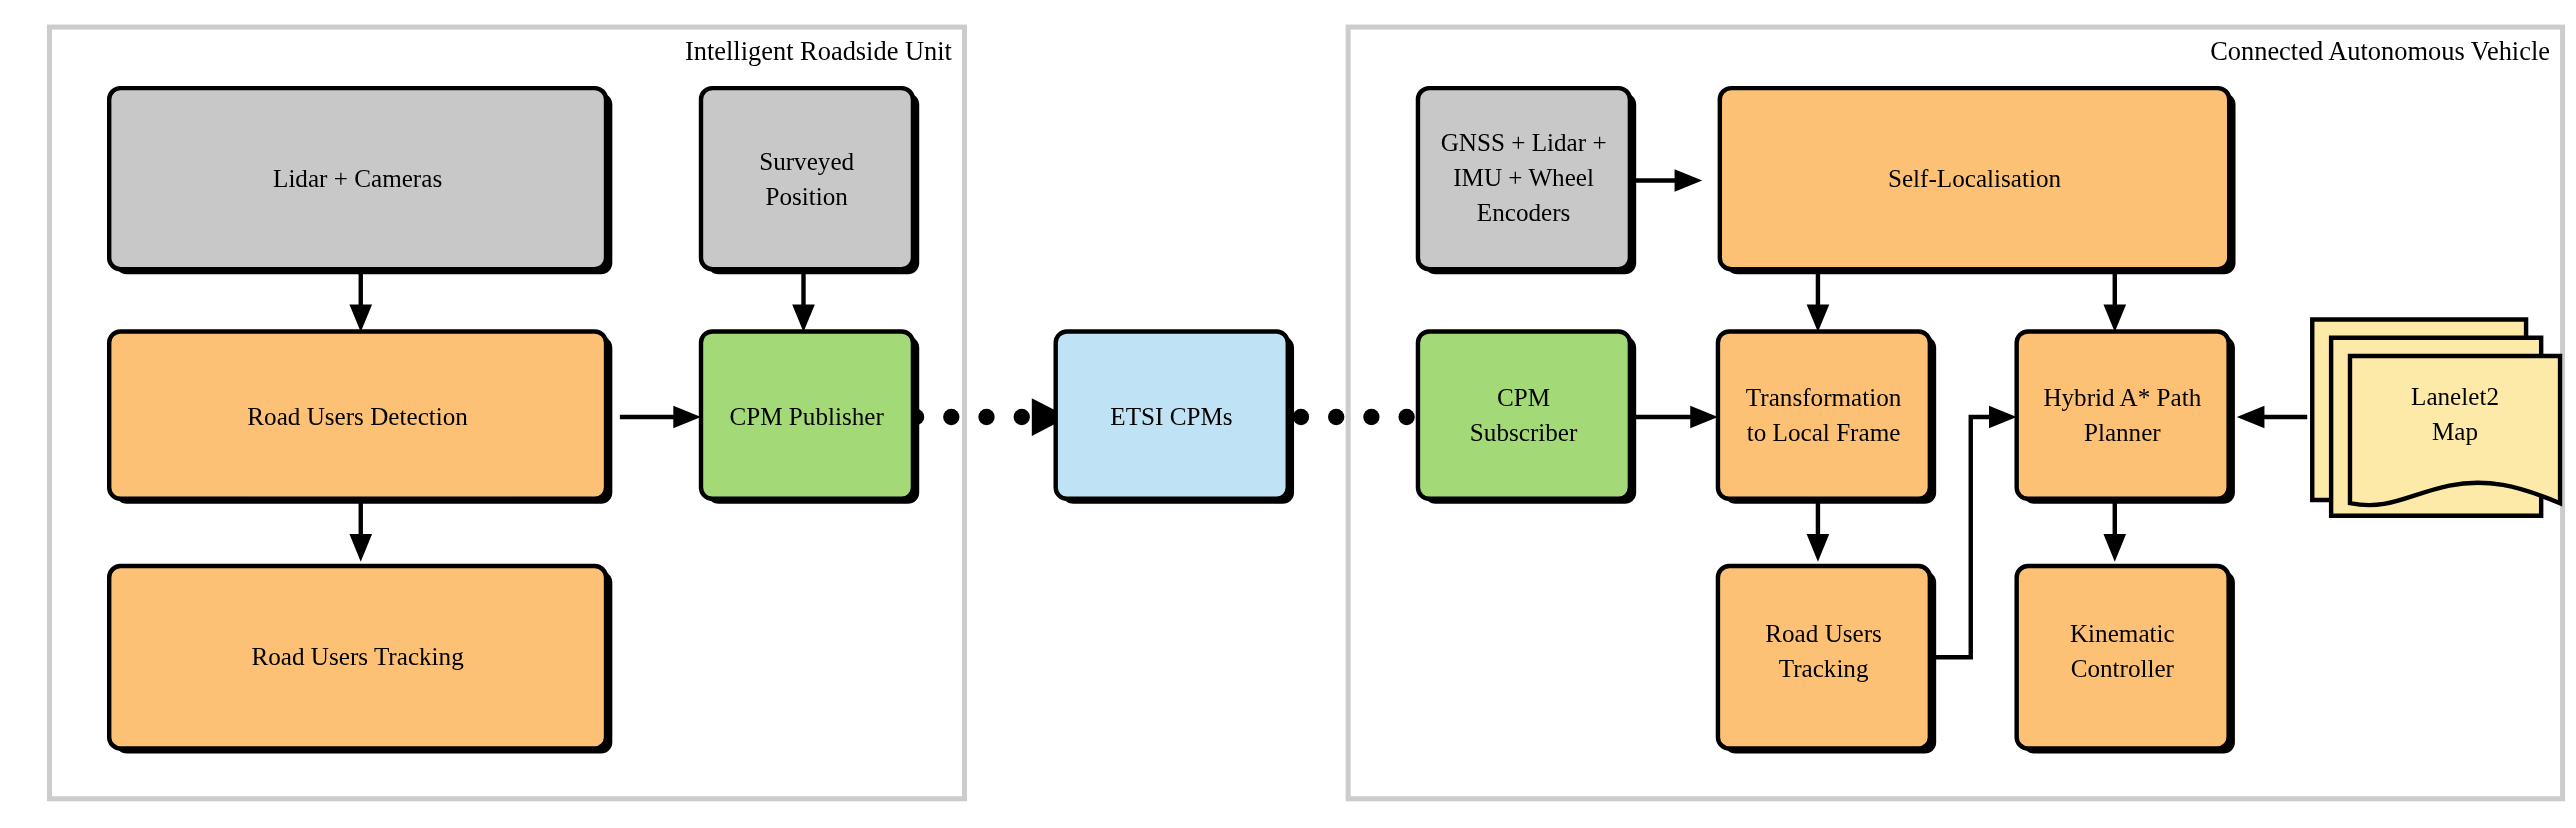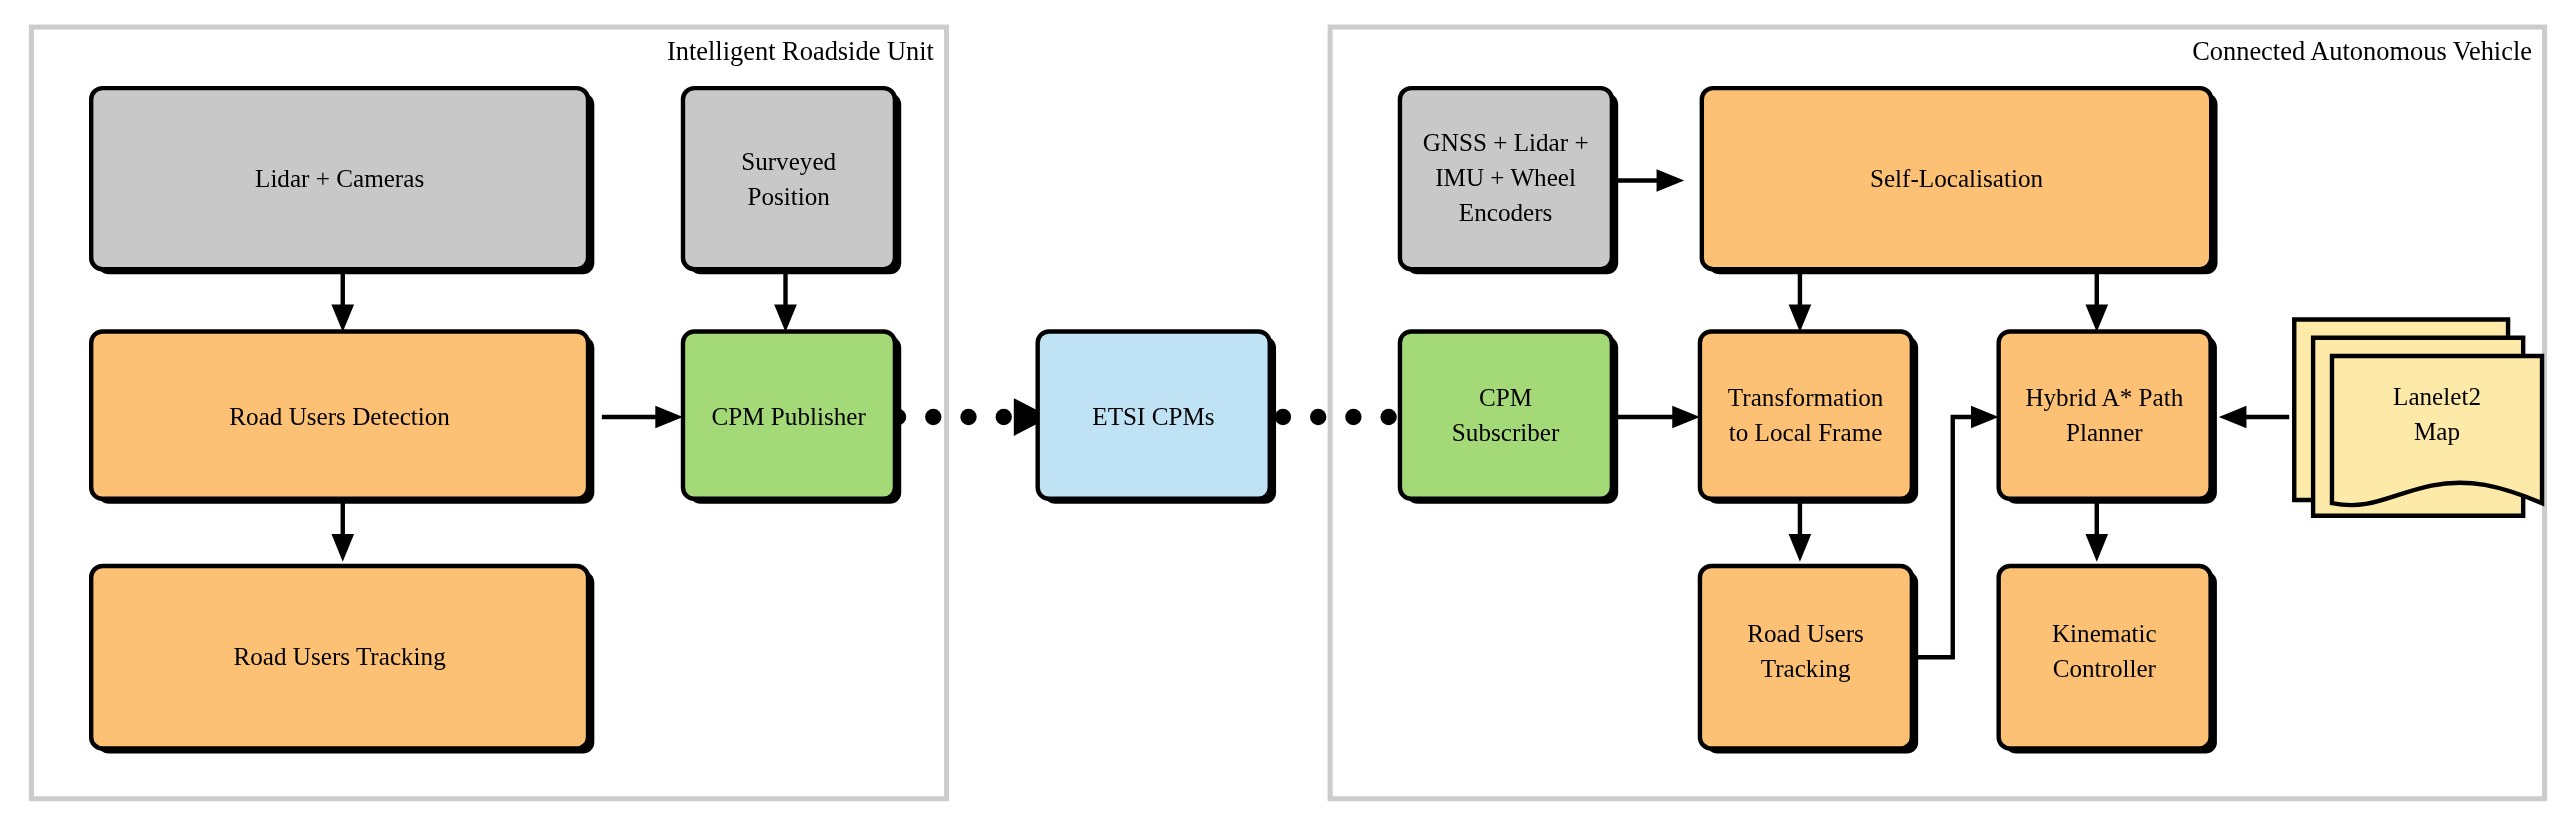--- a/index.html
+++ b/index.html
@@ -10,20 +10,21 @@
   body {
     width: 2576px;
     height: 829px;
     font-family: "Liberation Serif", "DejaVu Serif", serif;
     overflow: hidden;
   }
   #stage {
     position: relative;
     width: 2172px;
     height: 829px;
+    margin-left: 18px;
   }
   svg.diagram {
     display: block;
     width: 2576px;
     height: 829px;
   }
   .panel-rect {
     fill: none;
     stroke: #cccccc;
     stroke-width: 8;

